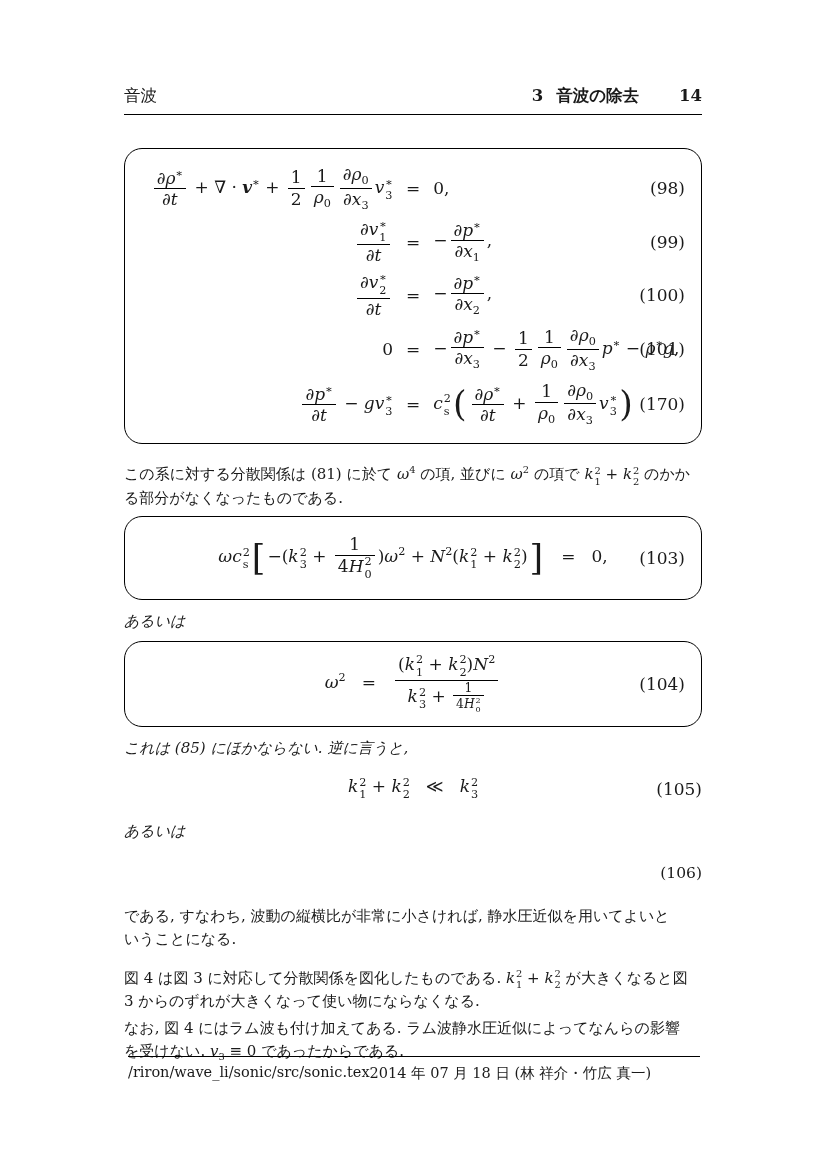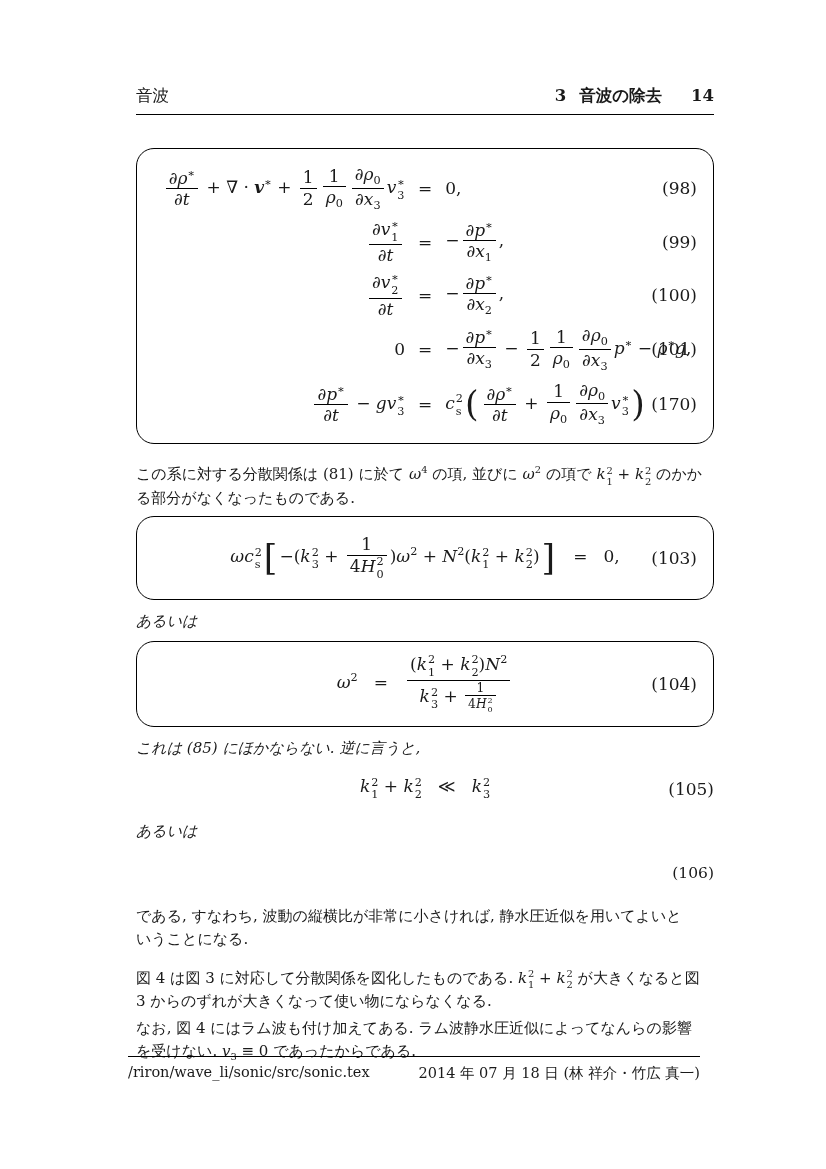--- a/index.html
+++ b/index.html
@@ -1,25 +1,25 @@
 <!DOCTYPE html>
 <html><head>
 <meta charset="utf-8">
 <style>
   html,body{margin:0;padding:0;background:#fff;}
   .page{position:relative;width:826px;height:1169px;background:#ffffff;overflow:hidden;
         font-family:"DejaVu Serif","Liberation Serif",serif;color:#1a1a1a;}
-  .content{position:absolute;left:136px;top:85px;width:578px;}
+  .content{position:absolute;left:124px;top:85px;width:578px;}
 
   
   .hdr{display:flex;justify-content:space-between;align-items:baseline;
        border-bottom:1.5px solid #000;padding-bottom:7px;font-size:16.5px;}
   .hdr-right{font-weight:bold;display:flex;align-items:baseline;}
   .hdr-secnum{margin-right:13px;}
-  .hdr-page{margin-left:29px;}
+  .hdr-page{margin-left:40px;}
 
   
   .eqbox{border:1px solid #000;border-radius:18px;box-sizing:border-box;font-size:17px;}
   .box1{margin-top:33px;padding:12px 16px;}
   .boxc{display:flex;align-items:center;padding:0 16px;}
   .box2{margin-top:6px;height:84px;}
   .box3{margin-top:10px;height:86px;}
 
   
   .eqr{display:flex;align-items:center;position:relative;padding:3px 0;}
@@ -45,21 +45,21 @@
 
   
   .para{font-size:15px;line-height:23px;margin:0;}
   .lead{font-size:15px;margin:0;font-style:italic;}.mt12{margin-top:12px;}
   .mt14{margin-top:14px;}.mt16{margin-top:16px;}.mt4{margin-top:4px;}
   .eq105{margin-top:14px;height:34px;}
   .eq106{margin-top:16px;height:32px;font-size:15.5px;}
 
   
   .footer{position:absolute;left:128px;top:1056px;width:572px;border-top:1px solid #000;
-          padding-top:7px;display:flex;justify-content:space-between;font-size:14.5px;}
+          padding-top:7px;display:flex;font-size:14.5px;}
 </style>
 </head>
 <body>
 
 <div class="page">
   <div class="content">
 
     <div class="hdr">
       <span>音波</span>
       <span class="hdr-right">

